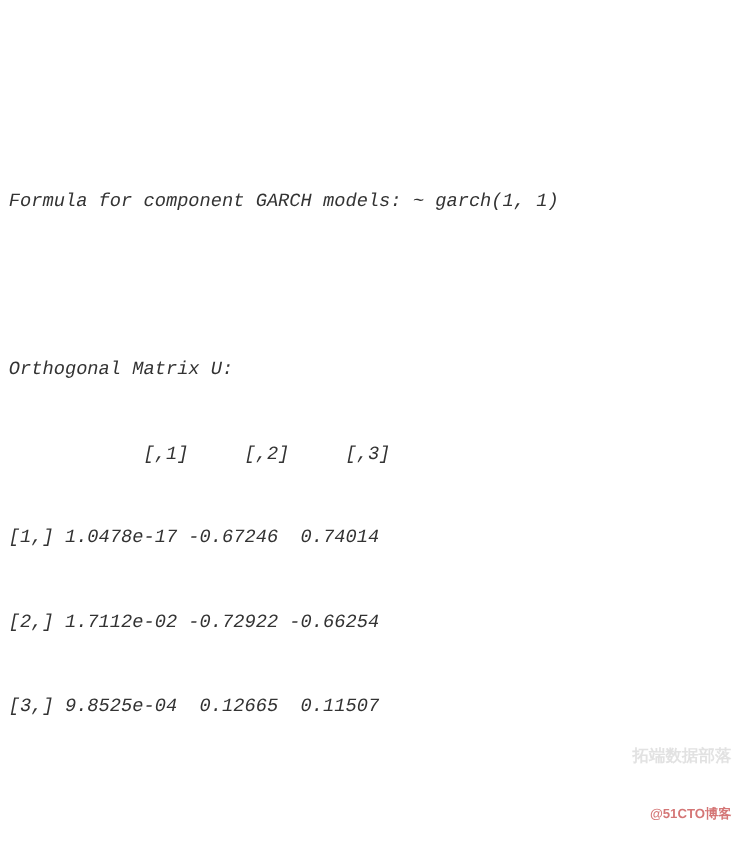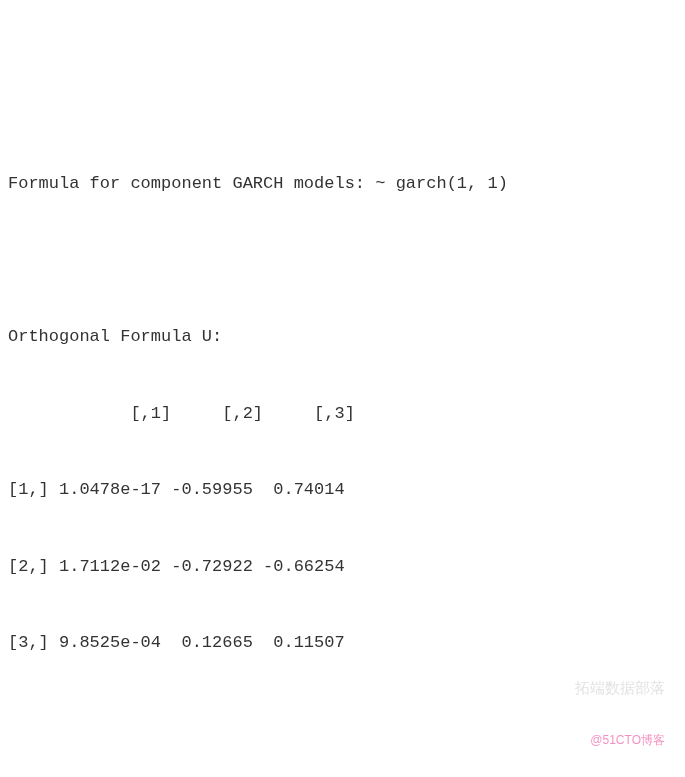--- a/index.html
+++ b/index.html
@@ -15,48 +15,50 @@
       font-size: 17px;
       color: #333333;
       padding: 12px 8px;
       line-height: 2.25;
       white-space: pre;
       position: relative;
       overflow: hidden;
     }
     .line {
       display: block;
+      font-style: italic;
     }
     .watermark {
       position: absolute;
       right: 20px;
       bottom: 12px;
       color: #cfcfcf;
       opacity: 0.6;
       text-align: right;
       font-family: "Microsoft YaHei", "SimHei", sans-serif;
       font-size: 15px;
       line-height: 1.2;
       pointer-events: none;
+      font-weight: bold;
     }
     .watermark .sub {
       font-size: 12px;
-      color: #ec4899;
+      color: #b91c1c;
     }
   </style>
 </head>
 <body>
 
 
 
 <span class="line">Formula for component GARCH models: ~ garch(1, 1)</span>
 <span class="line"> </span>
-<span class="line">Orthogonal Formula U:</span>
+<span class="line">Orthogonal Matrix U:</span>
 <span class="line">            [,1]     [,2]     [,3]</span>
-<span class="line">[1,] 1.0478e-17 -0.59955  0.74014</span>
+<span class="line">[1,] 1.0478e-17 -0.67246  0.74014</span>
 <span class="line">[2,] 1.7112e-02 -0.72922 -0.66254</span>
 <span class="line">[3,] 9.8525e-04  0.12665  0.11507</span>
 <span class="line"> </span>
 
 
 
 
 
 
 

